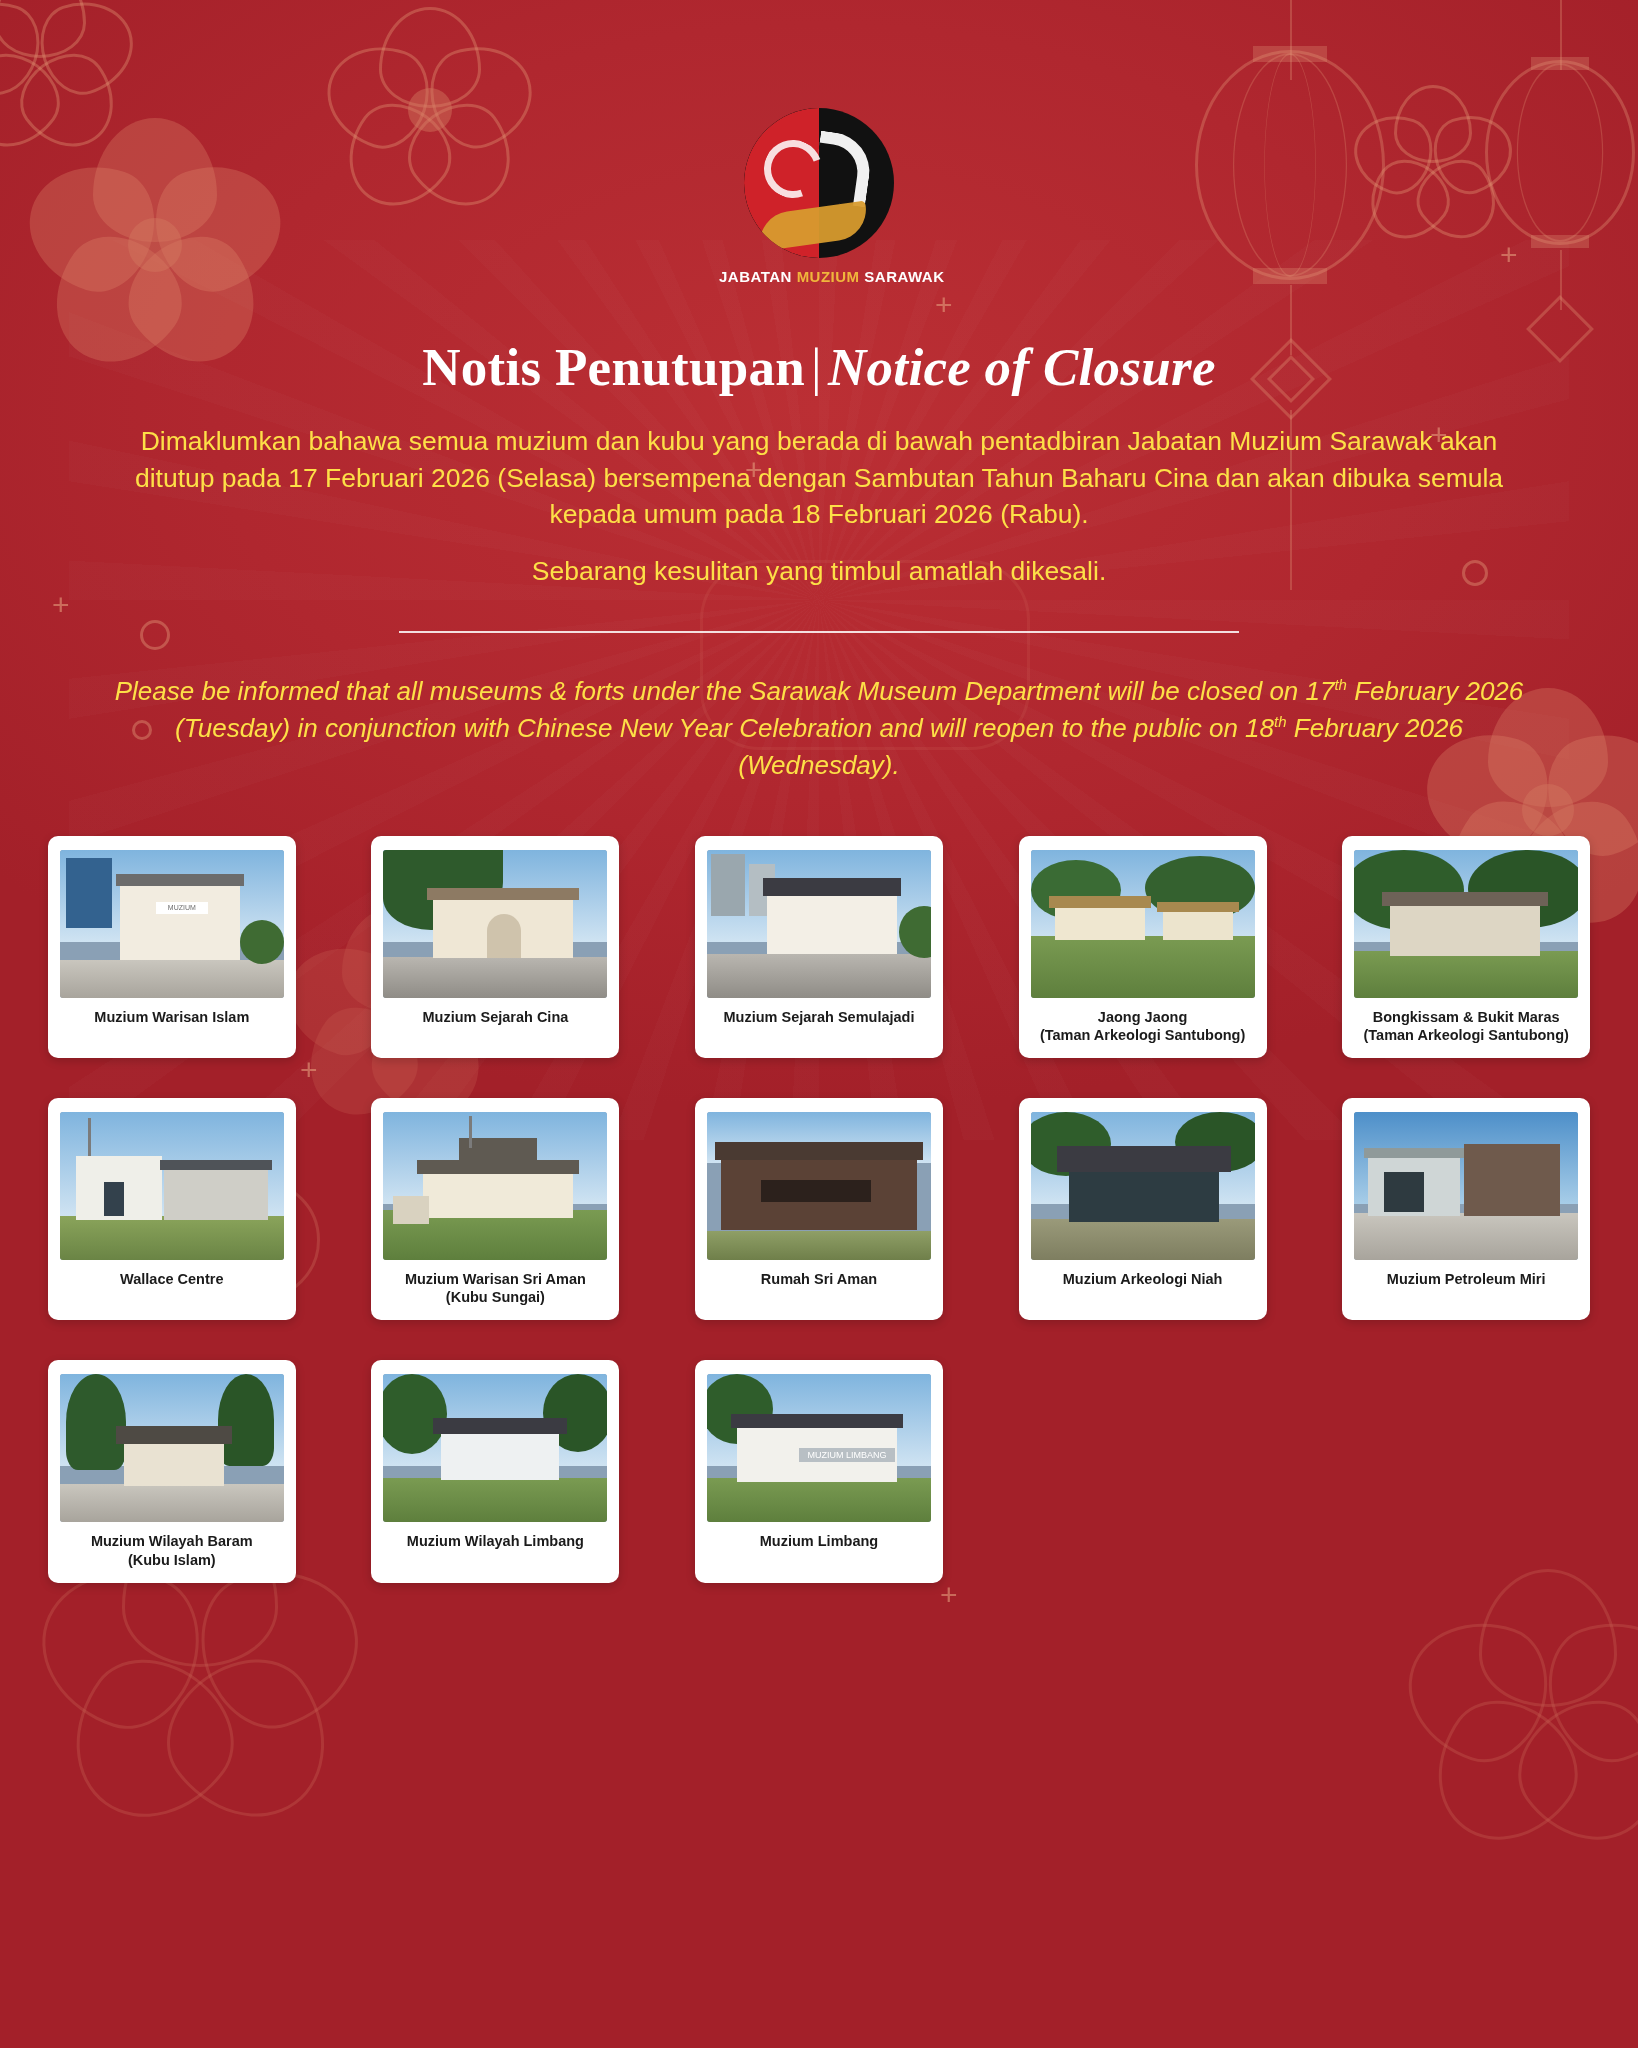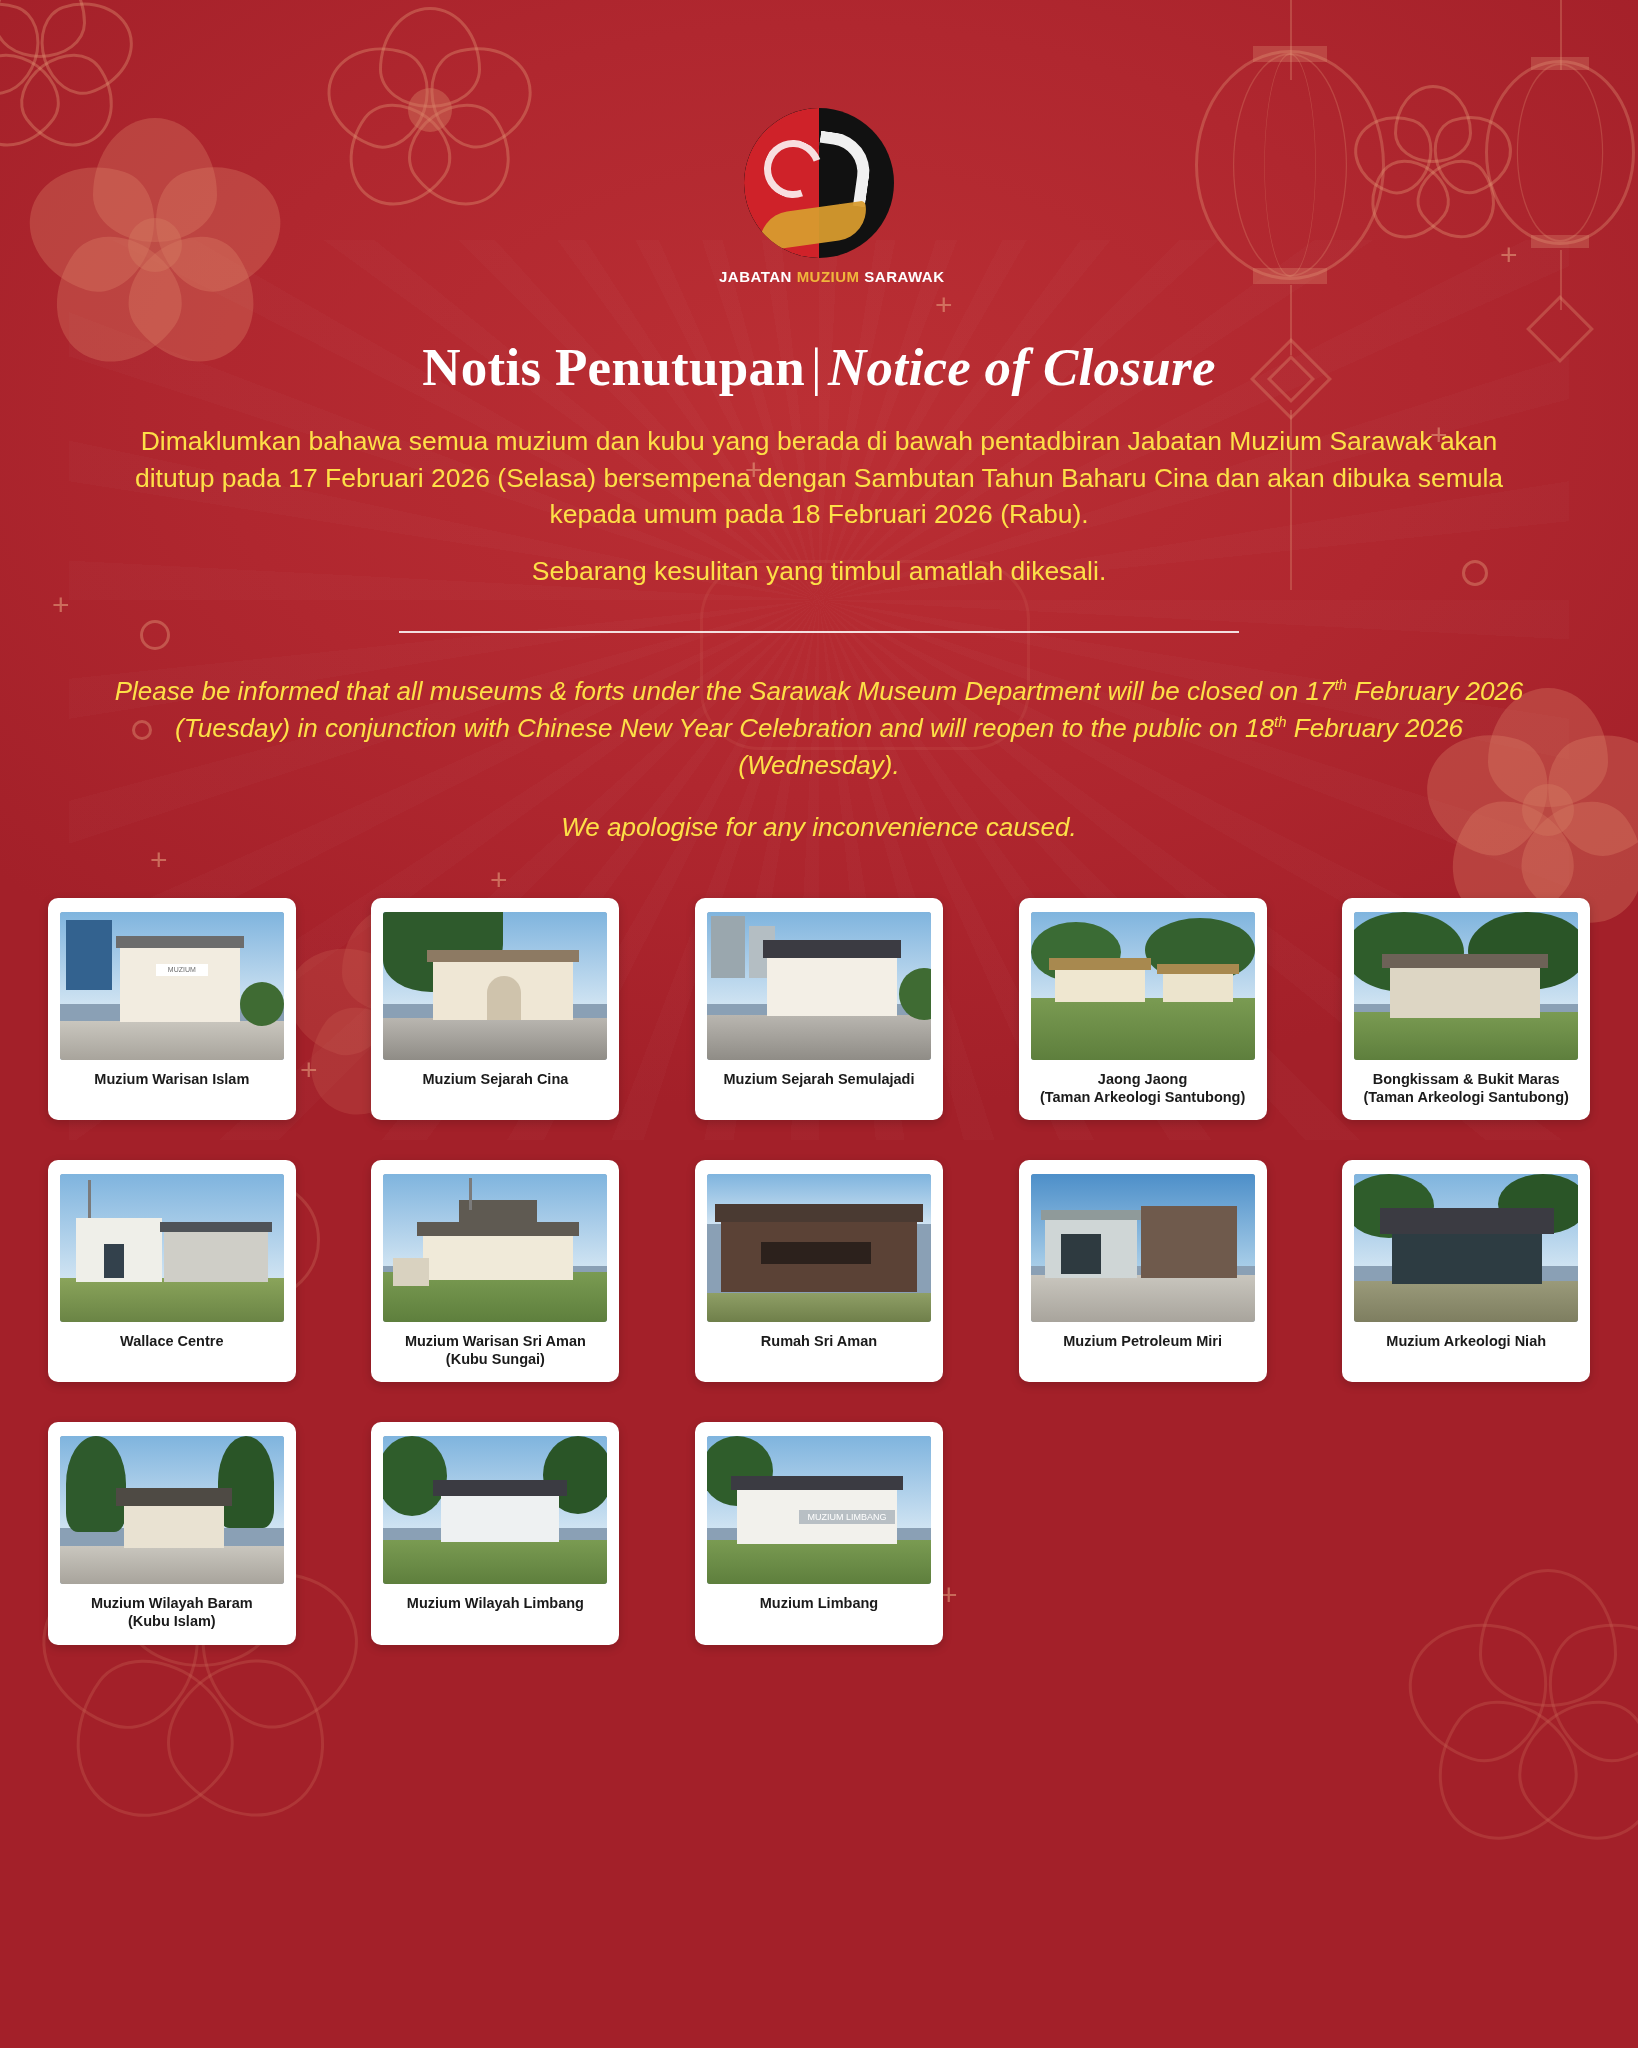--- a/index.html
+++ b/index.html
@@ -389,21 +389,20 @@
   <p class="para small-gap">Sebarang kesulitan yang timbul amatlah dikesali.</p>
 
   <div class="divider"></div>
 
   <p class="para en">
     <span>Please be informed that all museums &amp; forts under the Sarawak Museum Department will be closed</span>
     <span>on  17</span><sup>th</sup><span> February 2026 (Tuesday) in conjunction with Chinese New Year Celebration and will reopen</span>
     <span>to the public on 18</span><sup>th</sup><span> February 2026 (Wednesday).</span>
   </p>
 
-  <p class="para apology">We apologise for any inconvenience caused.</p>
 
   <div class="grid">
 
 
 
     <div class="card">
       <div class="thumb">
         <div class="sky"></div>
           <div class="ground pave" style="height:26%"></div>
         <div class="bld" style="left:6px; top:8px; width:46px; height:70px; background:#33628f;"></div>
@@ -507,45 +506,45 @@
         <div class="ground" style="height:20%; background:linear-gradient(#8f9f66,#6f7f4a)"></div>
         <div class="bld" style="left:14px; bottom:30px; width:196px; height:74px; background:#5b4236;"></div>
         <div class="roof" style="left:8px; bottom:100px; width:208px; height:18px; background:#4a3a32;"></div>
         <div class="bld" style="left:54px; bottom:58px; width:110px; height:22px; background:#2c211c;"></div>
       </div>
       <div class="label">Rumah Sri Aman</div>
     </div>
 
     <div class="card">
       <div class="thumb">
+        <div class="sky"></div>
+        <div class="tree" style="left:-10px; top:0; width:90px; height:64px; background:#2f5d2b;"></div>
+        <div class="tree" style="right:-10px; top:0; width:90px; height:60px; background:#2a5527;"></div>
+        <div class="ground" style="height:28%; background:linear-gradient(#9a9a7a,#7e7e60)"></div>
+        <div class="bld" style="left:38px; bottom:38px; width:150px; height:54px; background:#2d3c42;"></div>
+        <div class="roof dk" style="left:26px; bottom:88px; width:174px; height:26px;"></div>
+      </div>
+      <div class="label">Muzium Arkeologi Niah</div>
+    </div>
+
+    <div class="card">
+      <div class="thumb">
         <div class="sky deep"></div>
         <div class="ground pave" style="height:32%"></div>
         <div class="bld" style="left:14px; bottom:44px; width:92px; height:60px; background:#cfd6d6;"></div>
         <div class="bld" style="left:110px; bottom:44px; width:96px; height:72px; background:#6f5a4c;"></div>
         <div class="roof" style="left:10px; bottom:102px; width:100px; height:10px; background:#8f9a9a;"></div>
         <div class="bld" style="left:30px; bottom:48px; width:40px; height:40px; background:#2e3a40;"></div>
       </div>
       <div class="label">Muzium Petroleum Miri</div>
     </div>
 
     <div class="card">
       <div class="thumb">
         <div class="sky"></div>
-        <div class="tree" style="left:-10px; top:0; width:90px; height:64px; background:#2f5d2b;"></div>
-        <div class="tree" style="right:-10px; top:0; width:90px; height:60px; background:#2a5527;"></div>
-        <div class="ground" style="height:28%; background:linear-gradient(#9a9a7a,#7e7e60)"></div>
-        <div class="bld" style="left:38px; bottom:38px; width:150px; height:54px; background:#2d3c42;"></div>
-        <div class="roof dk" style="left:26px; bottom:88px; width:174px; height:26px;"></div>
-      </div>
-      <div class="label">Muzium Arkeologi Niah</div>
-    </div>
-
-    <div class="card">
-      <div class="thumb">
-        <div class="sky"></div>
         <div class="tree" style="left:6px; top:0; width:60px; height:96px; border-radius:50% 50% 20% 20%; background:#2e5a2c;"></div>
         <div class="tree" style="right:10px; top:0; width:56px; height:92px; border-radius:50% 50% 20% 20%; background:#2a5527;"></div>
         <div class="ground pave" style="height:26%"></div>
         <div class="bld" style="left:64px; bottom:36px; width:100px; height:44px; background:#e9e2d2;"></div>
         <div class="roof" style="left:56px; bottom:78px; width:116px; height:18px; background:#4e4a44;"></div>
       </div>
       <div class="label">
         <div>Muzium Wilayah Baram</div>
         <div>(Kubu Islam)</div>
       </div>

